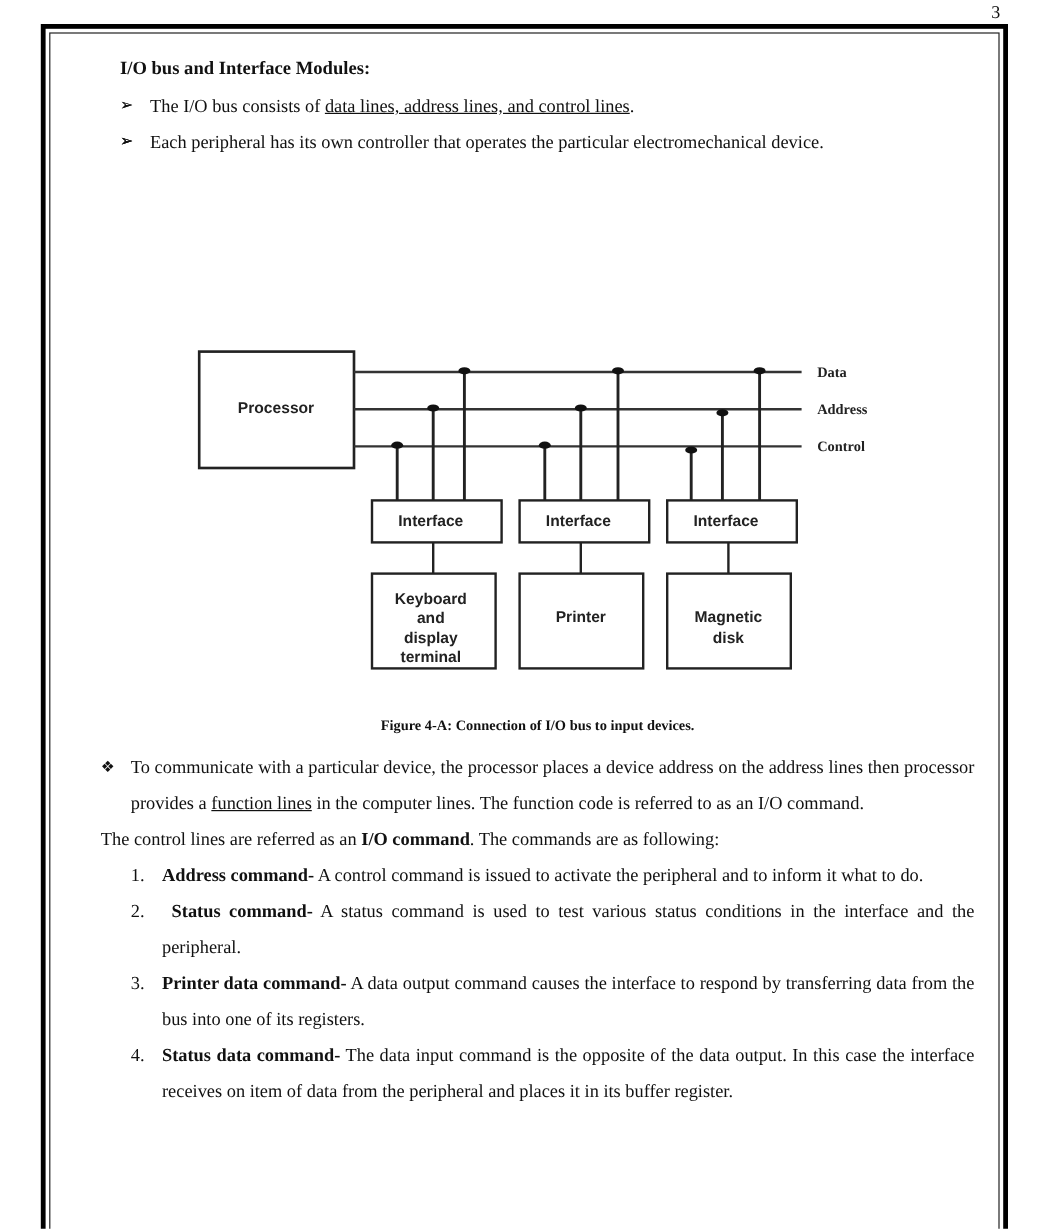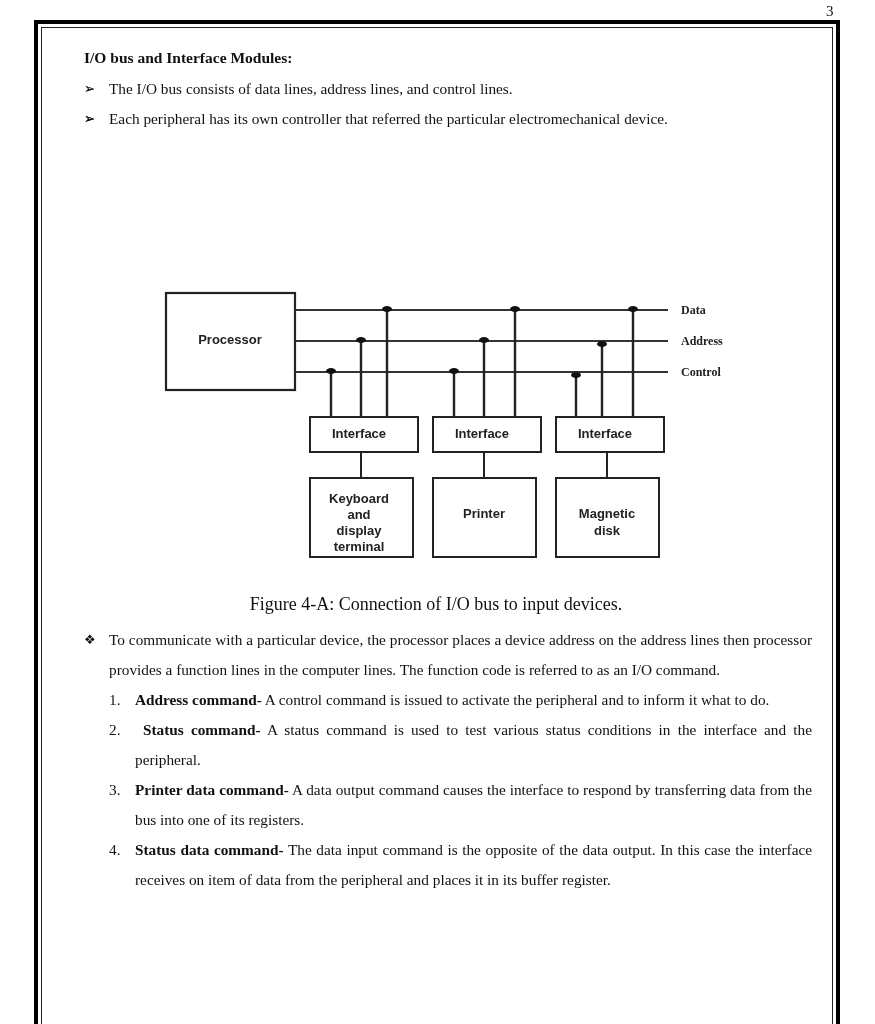--- a/index.html
+++ b/index.html
@@ -14,52 +14,52 @@
     }
     .frame-outer {
       position: absolute; left: 34px; top: 20px; width: 806px; height: 1030px;
       border: 4px solid #000; box-sizing: border-box;
     }
     .frame-inner {
       position: absolute; left: 41px; top: 27px; width: 792px; height: 1030px;
       border: 1px solid #222; box-sizing: border-box;
     }
     .content {
-      position: absolute; left: 84px; top: 44px; width: 728px;
+      position: absolute; left: 100px; top: 44px; width: 728px;
       font-size: 15.3px;
     }
     .heading {
       font-weight: bold; font-size: 15.5px; margin: 0; line-height: 28px;
       height: 30px;
     }
     .bullet {
       position: relative; padding-left: 25px; line-height: 30px;
       text-align: justify; margin: 0;
     }
     .bullet .mark {
       position: absolute; left: 0; top: 0; font-size: 13px;
       font-family: "DejaVu Sans", sans-serif;
     }
-    .u { }
+    .u { text-decoration: underline; }
     .b { font-weight: bold; }
     .diagram {
       position: absolute; left: 0; top: 0; width: 875px; height: 600px;
       pointer-events: none;
     }
     .diagram text.box-label {
       font-family: "Liberation Sans", "DejaVu Sans", sans-serif;
       font-weight: bold; font-size: 13px; fill: #222;
     }
     .diagram text.bus-label {
       font-family: "Liberation Serif", "DejaVu Serif", serif;
       font-weight: bold; font-size: 12px; fill: #222;
     }
     .caption {
-      position: absolute; left: 72px; top: 592px; width: 728px;
-      text-align: center; font-weight: normal; font-size: 18px; line-height: 24px;
+      position: absolute; left: 84px; top: 592px; width: 728px;
+      text-align: center; font-weight: bold; font-size: 12px; line-height: 24px;
     }
     .section2 {
       position: absolute; left: 84px; top: 625px; width: 728px; font-size: 15.3px;
     }
     .plain { line-height: 30px; margin: 0; }
     .num-item {
       position: relative; padding-left: 51px; line-height: 30px;
       text-align: justify; margin: 0;
     }
     .num-item .num { position: absolute; left: 25px; top: 0; }
@@ -82,21 +82,21 @@
     <span>The I/O bus consists of </span><span class="u">data lines, address lines, and control lines</span><span>.</span>
   </p>
   <p class="bullet">
     <span class="mark">➢</span>
   </p>
   <p class="bullet">
     <span class="mark">➢</span>
   </p>
   <p class="bullet">
     <span class="mark">➢</span>
-    <span>Each peripheral has its own controller that referred the particular electromechanical device.</span>
+    <span>Each peripheral has its own controller that operates the particular electromechanical device.</span>
   </p>
 </div>
 
 <svg class="diagram" width="875" height="600" viewBox="0 0 875 600">
 
   <rect x="166" y="293" width="129" height="97" fill="#fff" stroke="#222" stroke-width="2.2"></rect>
   <text class="box-label" x="230" y="341" text-anchor="middle" dominant-baseline="middle">Processor</text>
 
   <line x1="295" y1="310" x2="668" y2="310" stroke="#333" stroke-width="2"></line>
   <line x1="295" y1="341" x2="668" y2="341" stroke="#333" stroke-width="2"></line>
@@ -153,20 +153,23 @@
 </svg>
 
 <div class="caption">Figure 4-A: Connection of I/O bus to input devices.</div>
 
 <div class="section2">
   <p class="bullet">
     <span class="mark">❖</span>
     <span>To communicate with a particular device, the processor places a device address on the address lines then processor provides a </span><span class="u">function lines</span><span> in the computer lines. The function code is referred to as an I/O command.</span>
   </p>
 
+  <p class="plain">
+    <span>The control lines are referred as an </span><span class="b">I/O command</span><span>. The commands are as following:</span>
+  </p>
 
   <p class="num-item">
     <span class="num">1.</span>
     <span class="b">Address command-</span><span> A control command is issued to activate the peripheral and to inform it what to do.</span>
   </p>
   <p class="num-item">
     <span class="num">2.</span>
     <span class="b" style="margin-left:8px">Status command-</span><span> A status command is used to test various status conditions in the interface and the peripheral.</span>
   </p>
   <p class="num-item">

